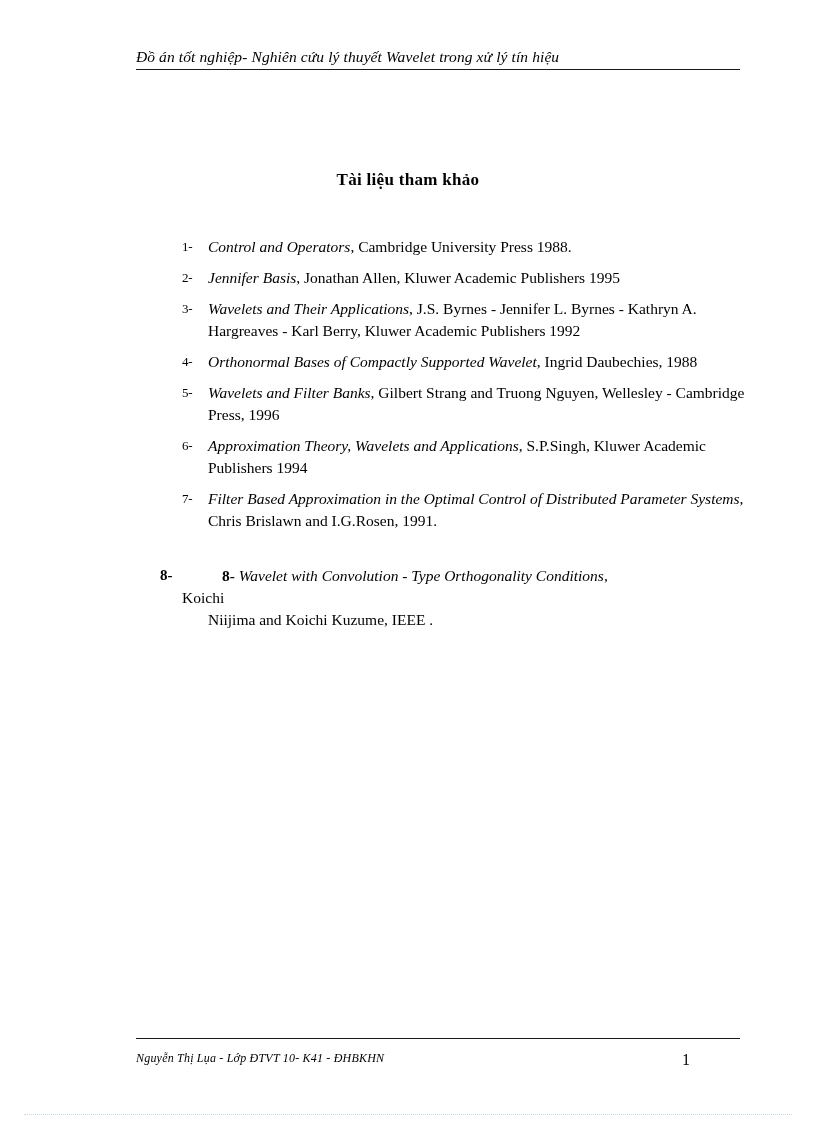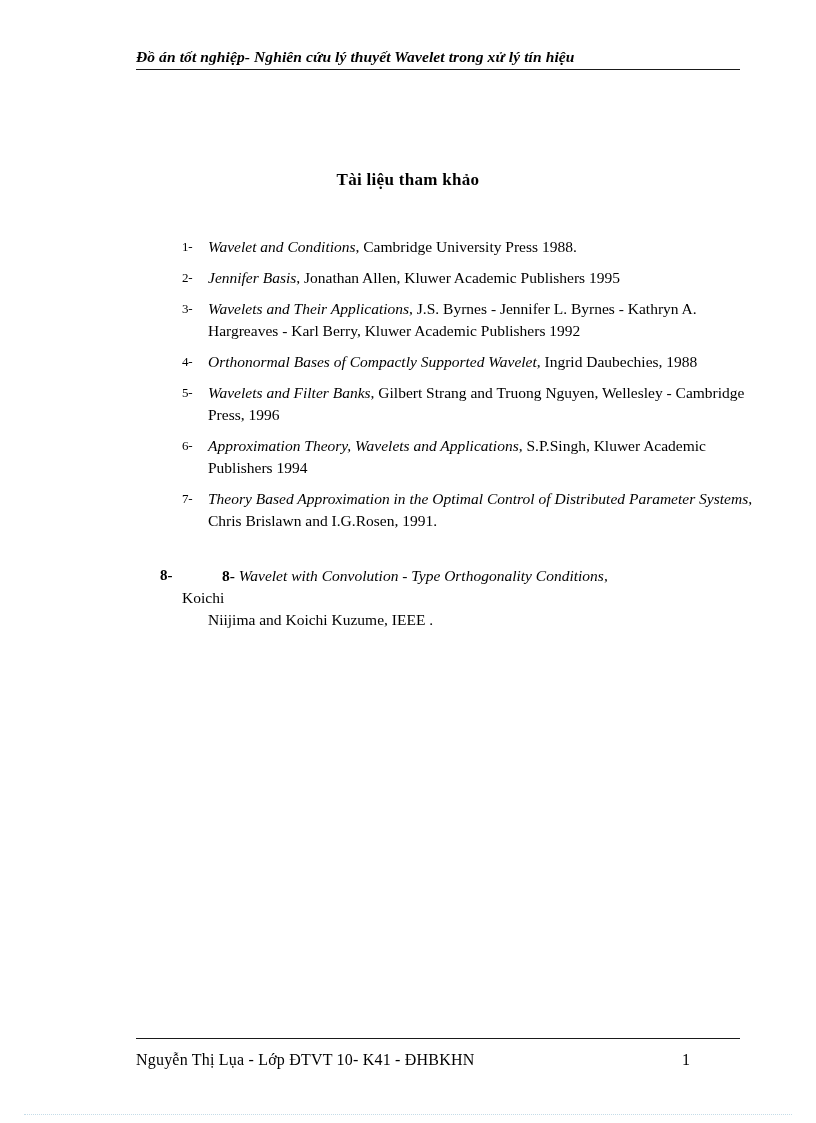--- a/index.html
+++ b/index.html
@@ -19,21 +19,20 @@
     background: #ffffff;
     overflow: hidden;
   }
 
   
   .header {
     position: absolute;
     left: 136px;
     top: 48px;
     width: 604px;
-    font-weight: bold;
   }
   .header-text {
     font-family: "Liberation Serif", "DejaVu Serif", serif;
     font-style: italic;
     font-size: 15.5px;
     letter-spacing: 0.1px;
     white-space: nowrap;
     line-height: 1.15;
   }
   .header-rule {
@@ -134,21 +133,22 @@
   }
   .footer-row {
     position: relative;
     margin-top: 12px;
     height: 24px;
   }
   .footer-text {
     position: absolute;
     left: 0;
     top: 0;
-    font-size: 16px;
+    font-style: italic;
+    font-size: 12px;
     letter-spacing: 0.2px;
     white-space: nowrap;
   }
   .footer-pageno {
     position: absolute;
     left: 546px;
     top: 0;
     font-size: 16px;
   }
 
@@ -172,21 +172,21 @@
     <div class="header-text">Đồ án tốt nghiệp- Nghiên cứu lý thuyết Wavelet trong xử lý tín hiệu</div>
     <div class="header-rule"></div>
   </div>
 
   <div class="doc-title">Tài liệu tham khảo</div>
 
   <div class="reflist">
 
     <div class="ref-item">
       <span class="ref-num">1-</span>
-      <span class="ref-body"><span class="ref-title">Wavelet and Conditions</span><span class="ref-rest">, Cambridge University  Press 1988.</span></span>
+      <span class="ref-body"><span class="ref-title">Control and Operators</span><span class="ref-rest">, Cambridge University  Press 1988.</span></span>
     </div>
 
     <div class="ref-item">
       <span class="ref-num">2-</span>
       <span class="ref-body"><span class="ref-title">Jennifer Basis</span><span class="ref-rest">, Jonathan Allen,  Kluwer  Academic  Publishers 1995</span></span>
     </div>
 
     <div class="ref-item">
       <span class="ref-num">3-</span>
       <span class="ref-body"><span class="ref-title">Wavelets and Their Applications</span><span class="ref-rest">, J.S. Byrnes  - Jennifer  L. Byrnes  - Kathryn  A. Hargreaves  - Karl Berry, Kluwer  Academic Publishers 1992</span></span>
@@ -202,21 +202,21 @@
       <span class="ref-body"><span class="ref-title">Wavelets and Filter Banks</span><span class="ref-rest">, Gilbert  Strang and Truong Nguyen, Wellesley  - Cambridge Press, 1996</span></span>
     </div>
 
     <div class="ref-item">
       <span class="ref-num">6-</span>
       <span class="ref-body"><span class="ref-title">Approximation Theory, Wavelets and Applications</span><span class="ref-rest">, S.P.Singh, Kluwer  Academic Publishers 1994</span></span>
     </div>
 
     <div class="ref-item">
       <span class="ref-num">7-</span>
-      <span class="ref-body"><span class="ref-title">Theory Based Approximation in the Optimal Control of Distributed Parameter Systems</span><span class="ref-rest">, Chris Brislawn  and I.G.Rosen, 1991.</span></span>
+      <span class="ref-body"><span class="ref-title">Filter Based Approximation in the Optimal Control of Distributed Parameter Systems</span><span class="ref-rest">, Chris Brislawn  and I.G.Rosen, 1991.</span></span>
     </div>
 
     <div class="ref-item-odd">
       <span class="odd-outer-num">8-</span>
       <span class="odd-line1"><span class="odd-inner-num">8-</span> <span class="ref-title">Wavelet with Convolution - Type Orthogonality Conditions</span><span class="ref-rest">,</span></span>
       <span class="odd-line2">Koichi</span>
       <span class="odd-line3">Niijima   and Koichi  Kuzume,  IEEE  .</span>
     </div>
 
   </div>

